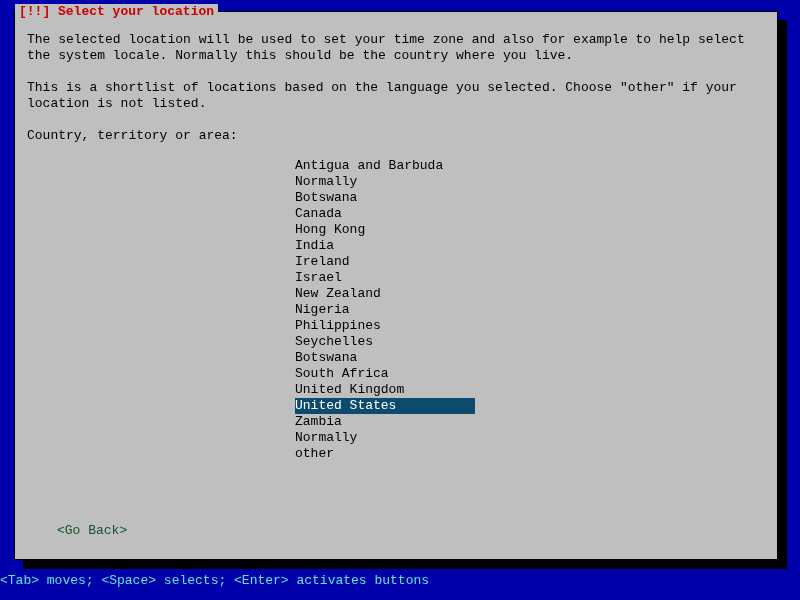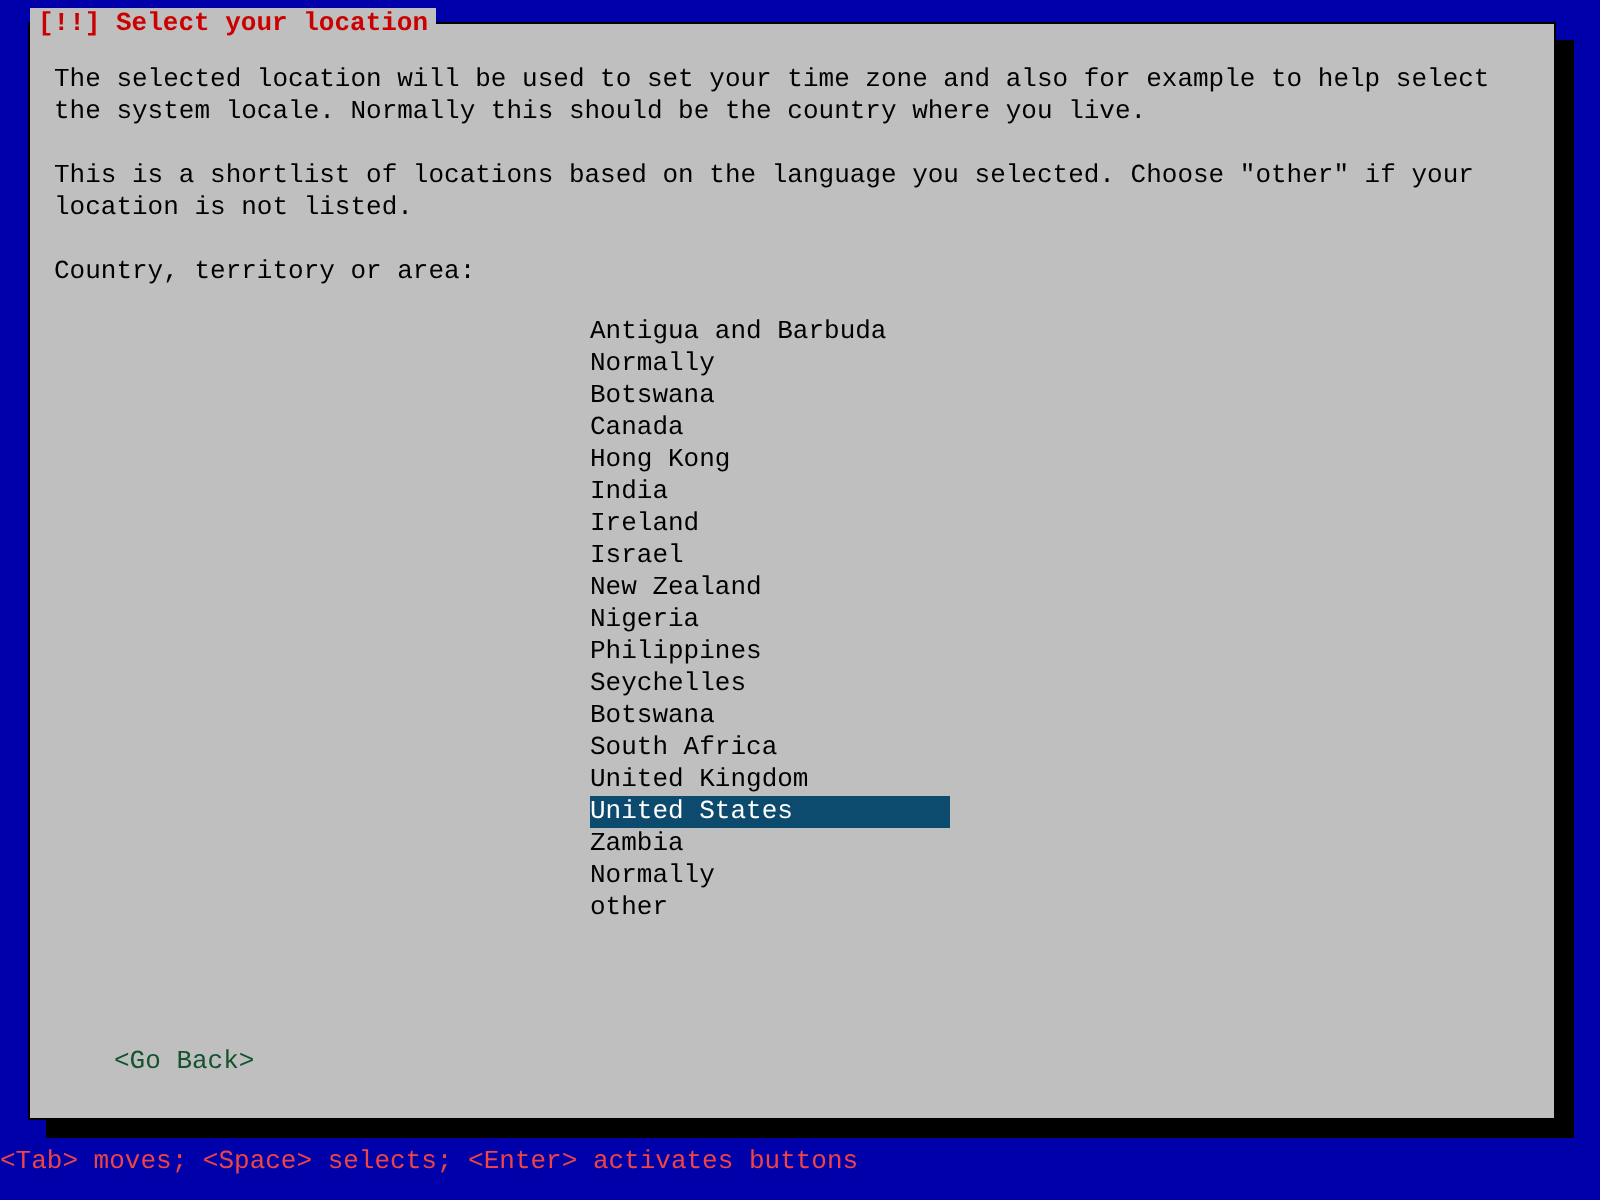--- a/index.html
+++ b/index.html
@@ -80,21 +80,21 @@
       position: absolute;
       bottom: 20px;
       left: 42px;
       color: #14532d;
       cursor: pointer;
     }
     .footer-hint {
       position: absolute;
       bottom: 11px;
       left: 0px;
-      color: #ef4444;
+      color: #5eead4;
       font-size: 13px;
     }
   </style>
 </head>
 <body>
 
 <div class="shadow"></div>
 
 <div class="dialog">
   <div class="title-bar">

